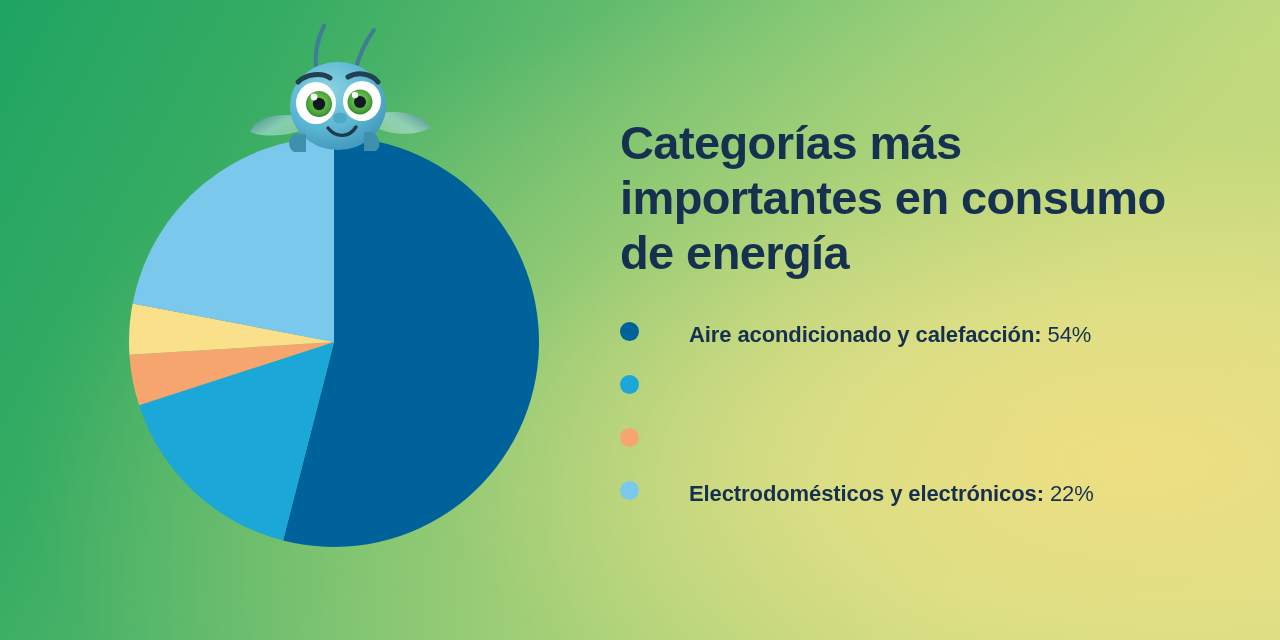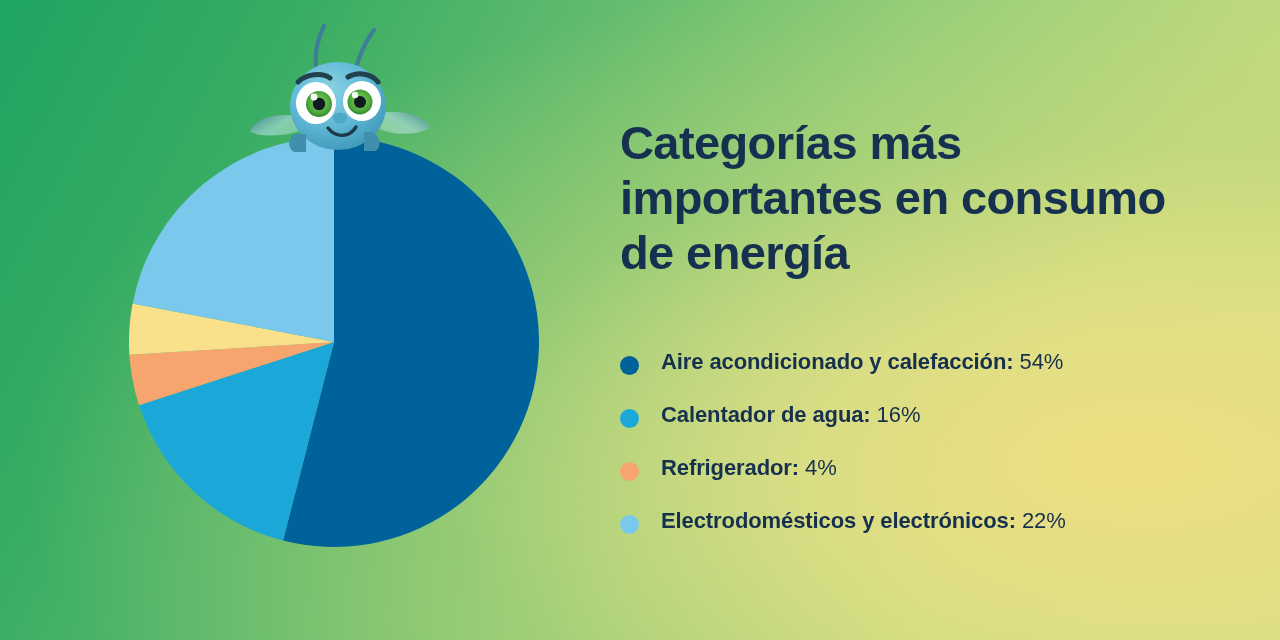--- a/index.html
+++ b/index.html
@@ -58,23 +58,24 @@
     margin: 0 0 41px 0;
     max-width: 610px;
   }
   .legend {
     margin: 0;
     padding: 0;
     list-style: none;
   }
   .legend-item {
     display: flex;
-    align-items: flex-end;
+    align-items: flex-start;
     height: 53px;
     white-space: nowrap;
+    gap: 28px;
   }
   .legend-dot {
     width: 19px;
     height: 19px;
     border-radius: 50%;
     flex: 0 0 auto;
     margin-right: 22px;
   }
   .legend-text {
     color: #16304F;
@@ -156,25 +157,23 @@
 
   <div class="content">
     <h1 class="title">Categorías más importantes en consumo de energía</h1>
     <ul class="legend" id="legend-list">
         <li class="legend-item">
           <span class="legend-dot" style="background: rgb(0, 98, 155);"></span>
           <span class="legend-text"><span class="legend-label">Aire acondicionado y calefacción:</span><span class="legend-value"> 54%</span></span>
         </li>
         <li class="legend-item">
           <span class="legend-dot" style="background: rgb(27, 167, 216);"></span>
-          <span class="legend-text"><span class="legend-label">Calentador de agua:</span><span class="legend-value"> 16%</span></span>
         </li>
         <li class="legend-item">
           <span class="legend-dot" style="background: rgb(247, 165, 110);"></span>
-          <span class="legend-text"><span class="legend-label">Refrigerador:</span><span class="legend-value"> 4%</span></span>
         </li>
         <li class="legend-item">
           <span class="legend-dot" style="background: rgb(122, 201, 236);"></span>
           <span class="legend-text"><span class="legend-label">Electrodomésticos y electrónicos:</span><span class="legend-value"> 22%</span></span>
         </li>
       </ul>
   </div>
 
 </div>
 

